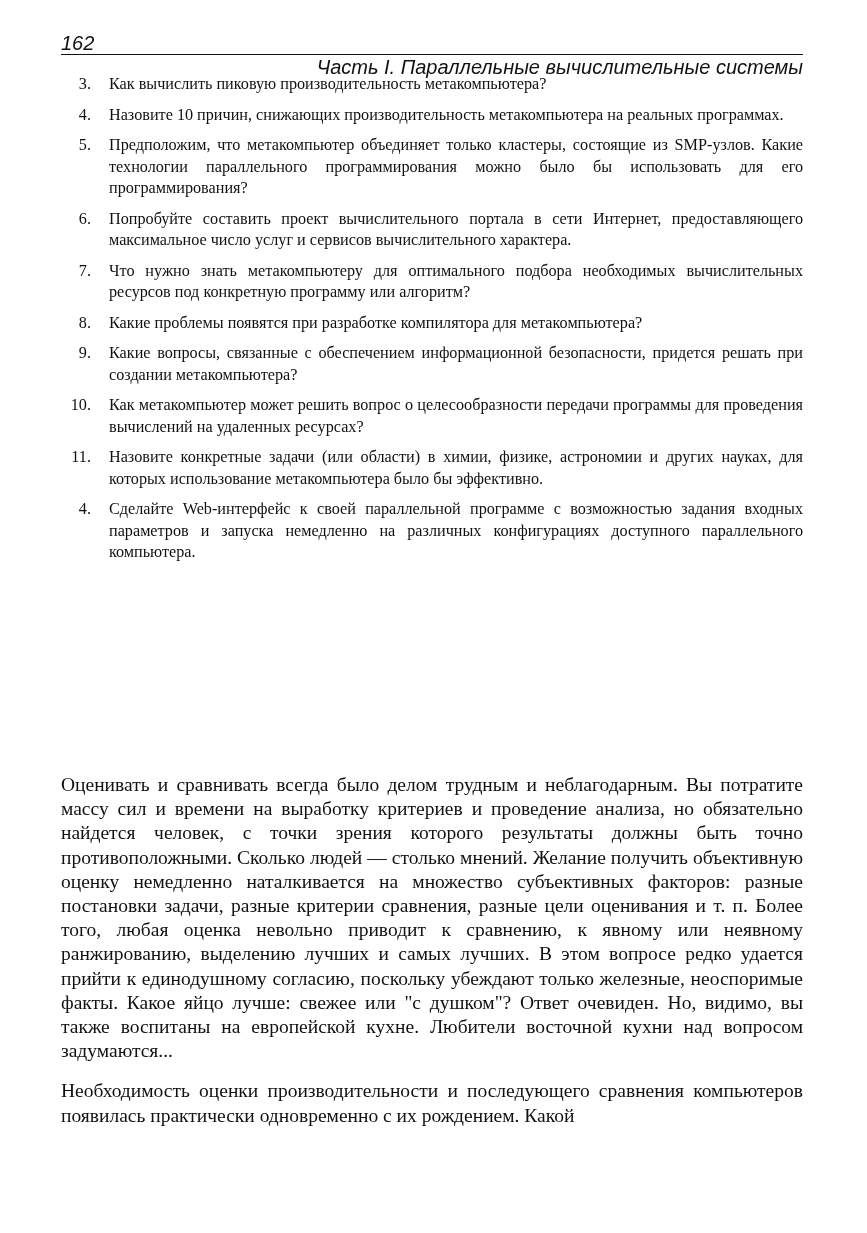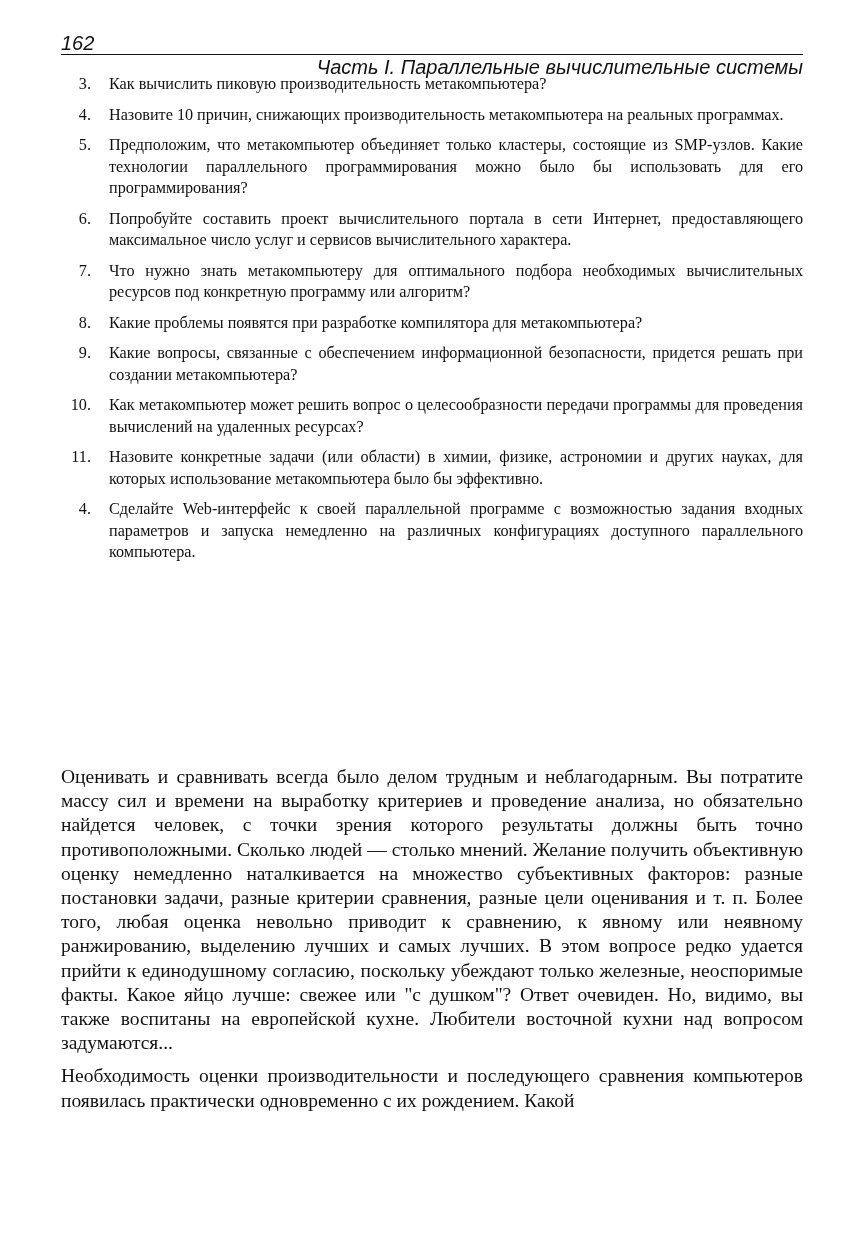--- a/index.html
+++ b/index.html
@@ -68,21 +68,21 @@
     .body-text {
       position: absolute;
       left: 61px;
       top: 757px;
       width: 742px;
       font-size: 19.5px;
       line-height: 24.2px;
       text-align: justify;
     }
     .body-text p {
-      margin: 8px 0 9px 0;
+      margin: 16px 0 9px 0;
     }
   </style>
 </head>
 <body>
 
 <div class="page-header">
   <span class="page-number">162</span>
   <span class="running-title">Часть I. Параллельные вычислительные системы</span>
 </div>
 

